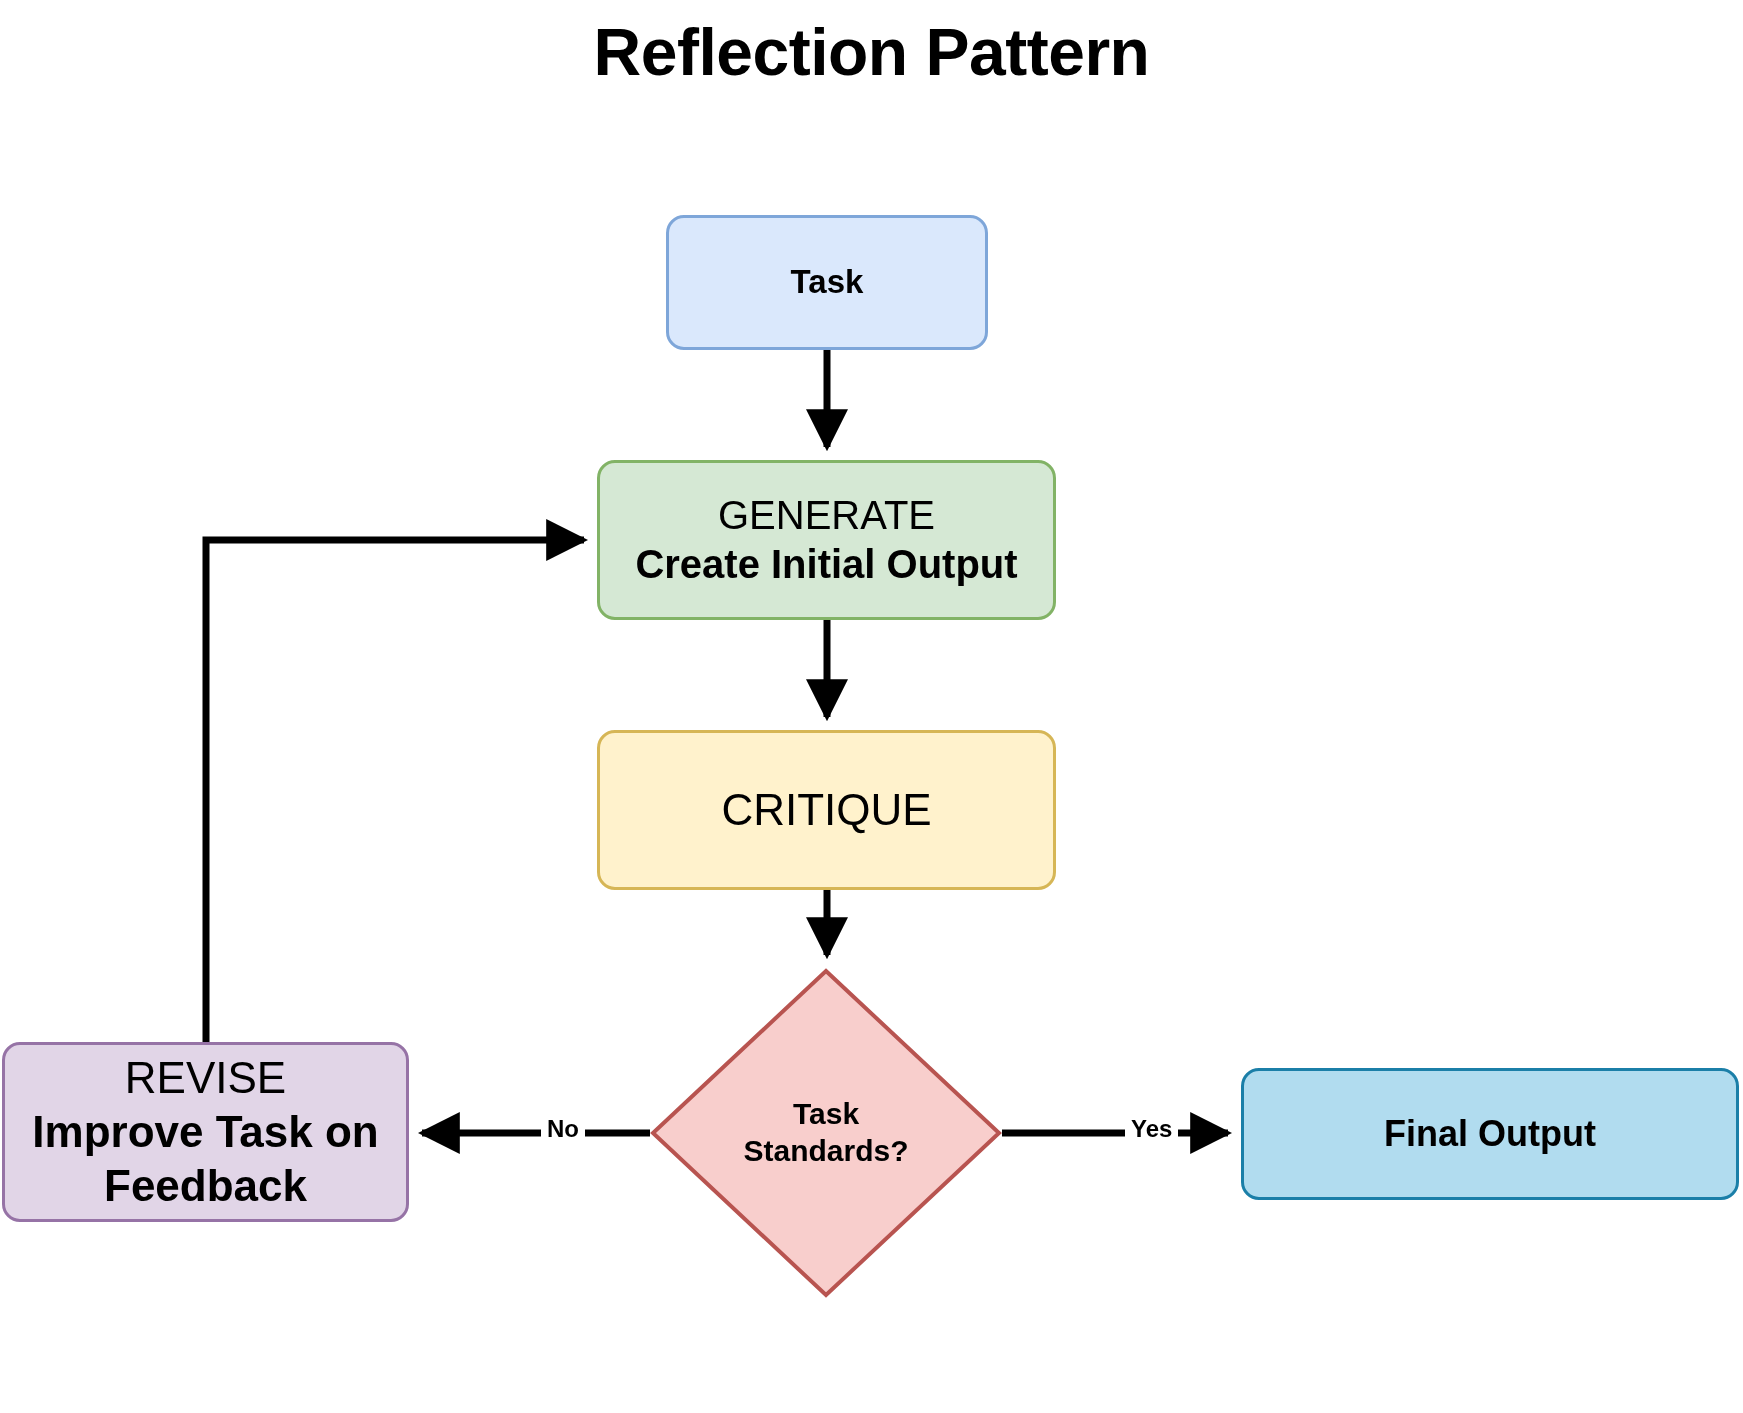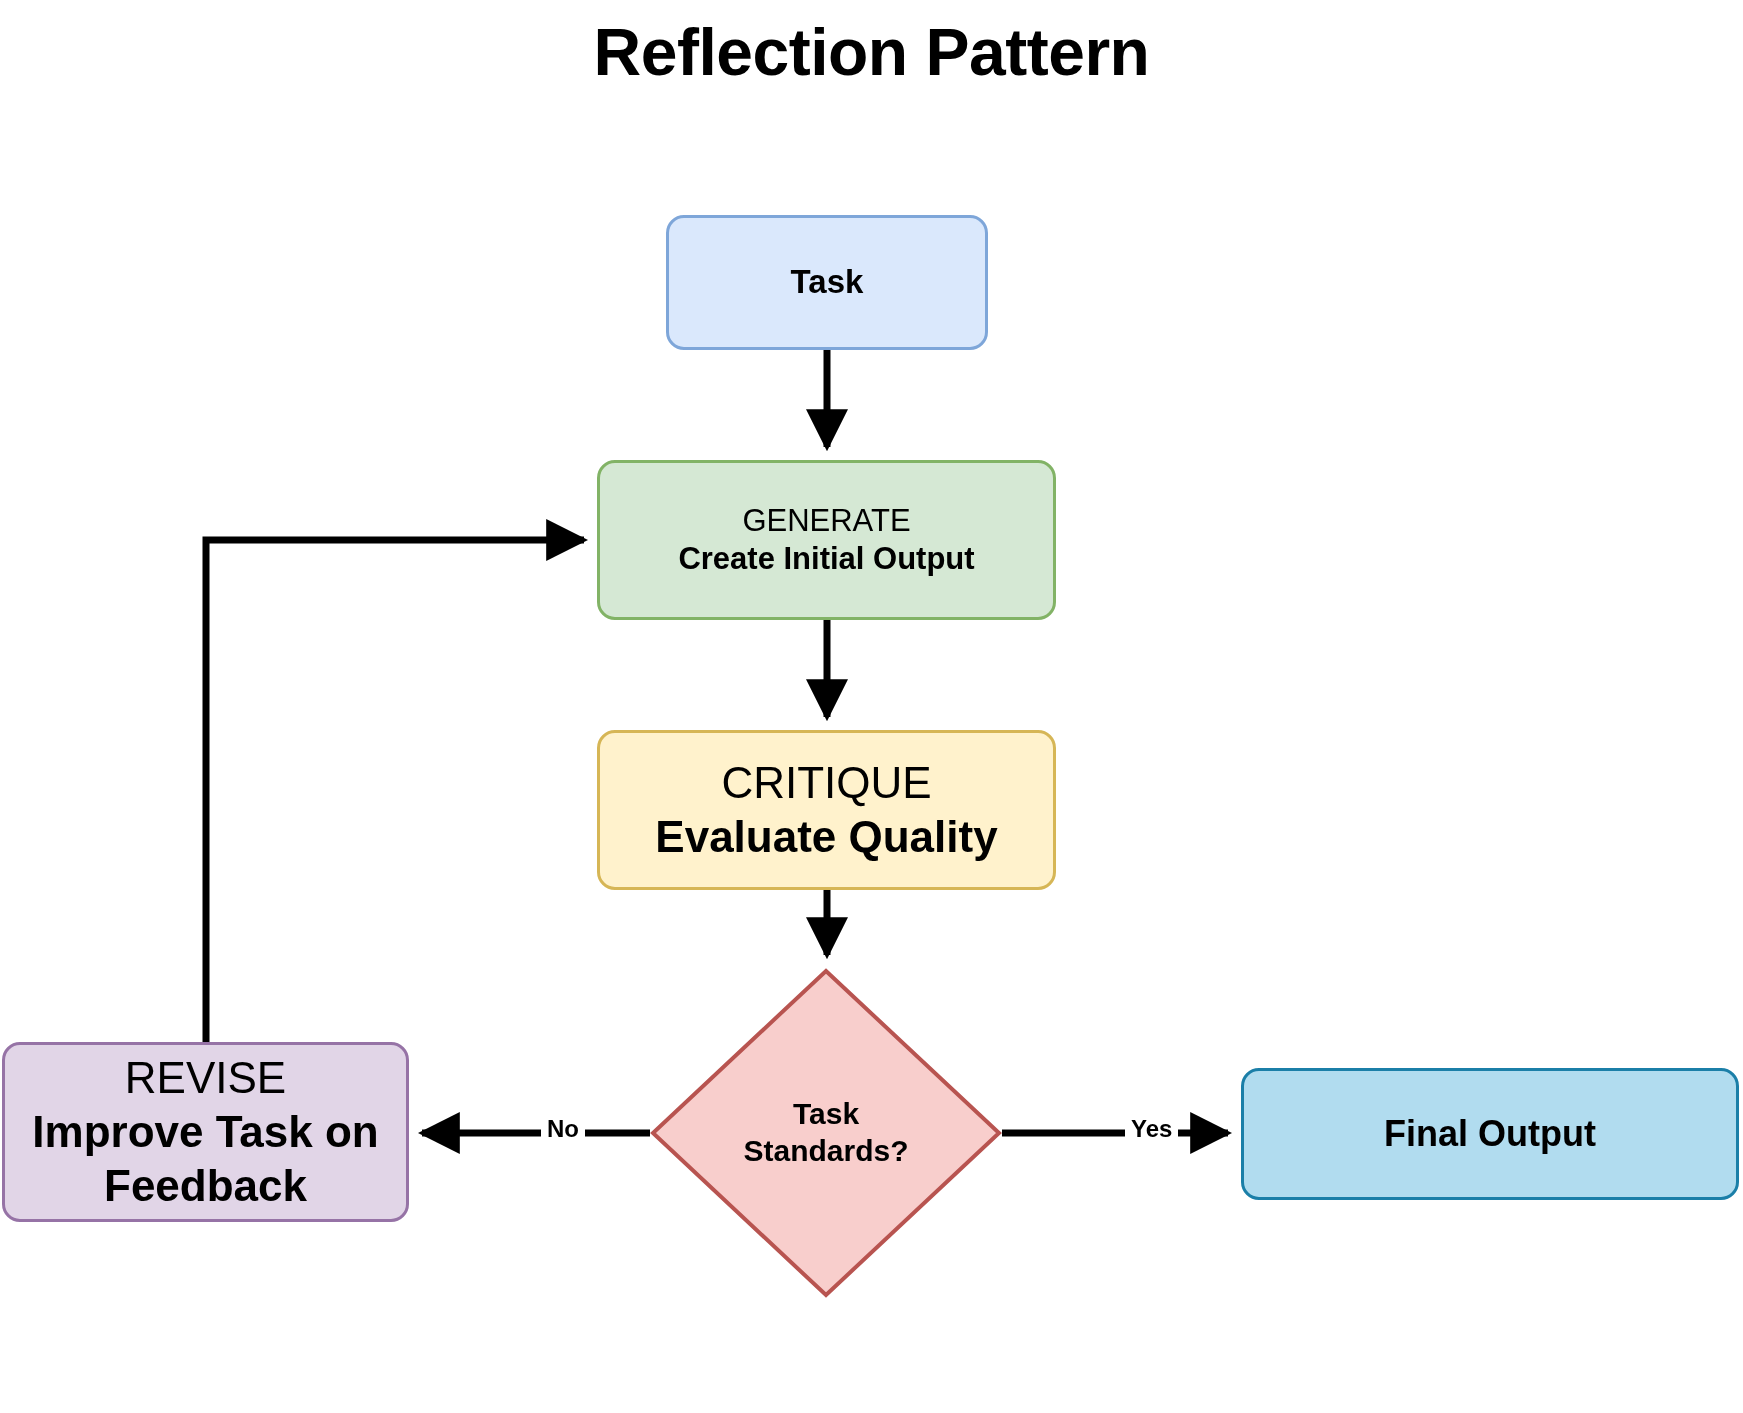--- a/index.html
+++ b/index.html
@@ -54,21 +54,21 @@
 
   
   #node-task {
     left: 666px; top: 215px; width: 322px; height: 135px;
     background: #dae8fc; border-color: #7ea6d9;
     font-size: 33px;
   }
   #node-generate {
     left: 597px; top: 460px; width: 459px; height: 160px;
     background: #d5e8d4; border-color: #82b366;
-    font-size: 31px;
+    font-size: 40px;
   }
   #node-critique {
     left: 597px; top: 730px; width: 459px; height: 160px;
     background: #fff2cc; border-color: #d6b656;
     font-size: 44px;
   }
   #node-revise {
     left: 2px; top: 1042px; width: 407px; height: 180px;
     background: #e1d5e7; border-color: #9673a6;
     font-size: 44px;
@@ -150,21 +150,20 @@
     <div class="ln-bold">Task</div>
   </div>
 
   <div class="node rect" id="node-generate">
     <div class="ln-reg">GENERATE</div>
     <div class="ln-bold">Create Initial Output</div>
   </div>
 
   <div class="node rect" id="node-critique">
     <div class="ln-reg">CRITIQUE</div>
-    <div class="ln-bold">Evaluate Quality</div>
   </div>
 
   <div class="node" id="node-decision">
     <svg class="diamond-shape" viewBox="0 0 352 330" preserveAspectRatio="none" xmlns="http://www.w3.org/2000/svg">
       <polygon points="176,3 349,165 176,327 3,165" fill="#f8cecc" stroke="#b85450" stroke-width="4"></polygon>
     </svg>
     <div class="diamond-text">
       <div class="ln-bold">Task</div>
       <div class="ln-bold">Standards?</div>
     </div>

